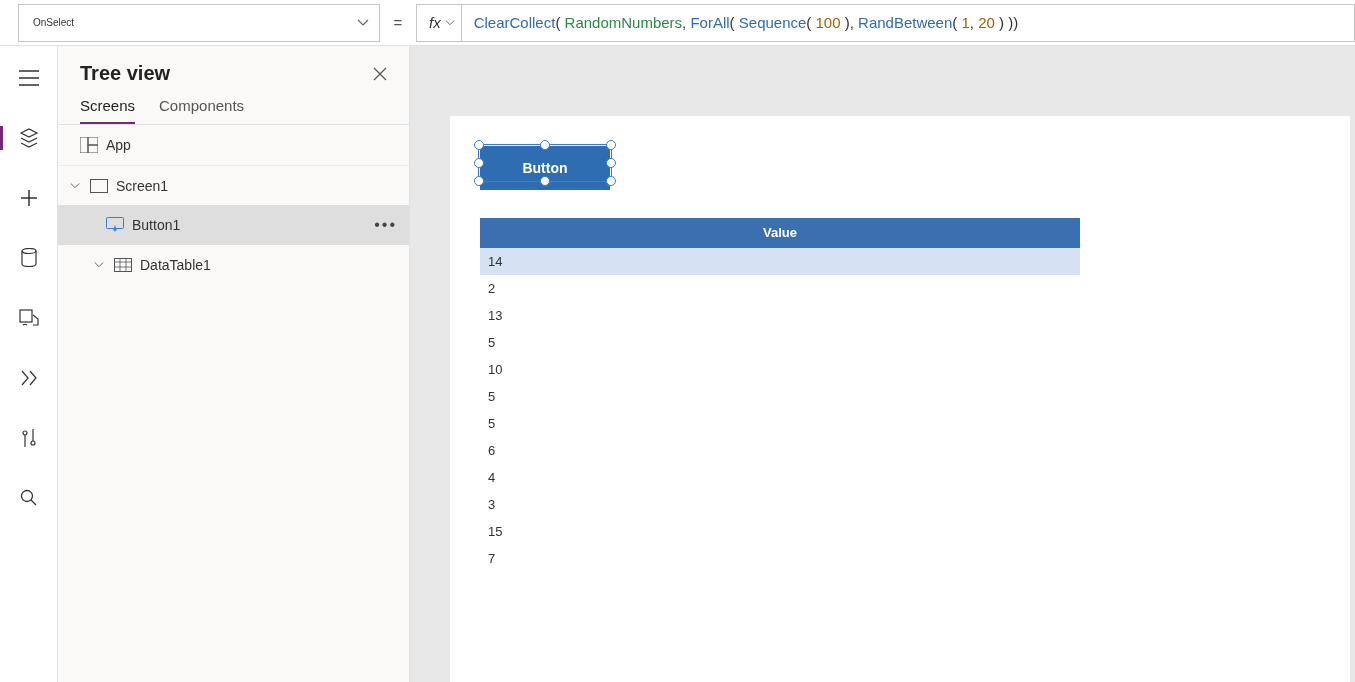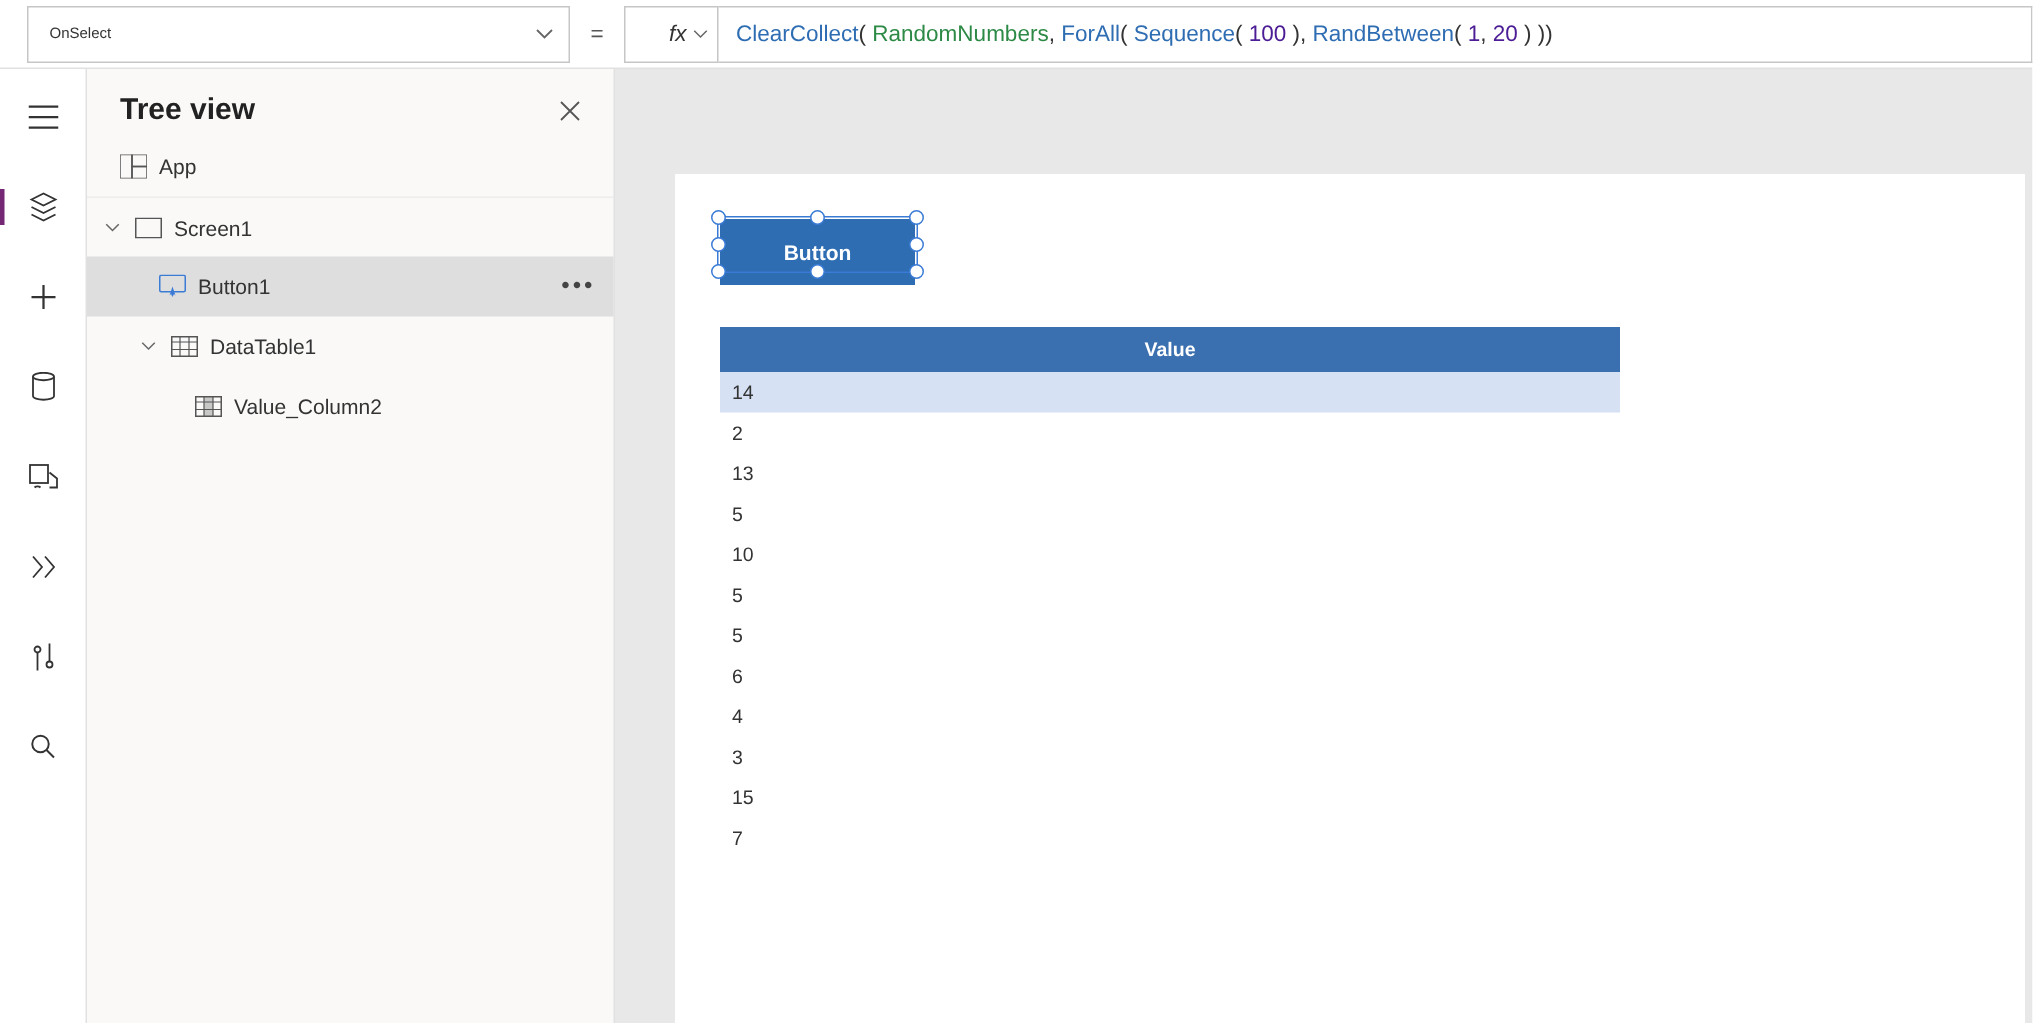--- a/index.html
+++ b/index.html
@@ -30,42 +30,42 @@
     width: 36px;
     text-align: center;
     font-size: 15px;
     color: #555;
   }
   .fx-box {
     display: flex;
     align-items: center;
     height: 38px;
     border: 1px solid #c6c6c6;
-    padding: 0 6px 0 29px;
+    padding: 0 6px 0 12px;
     font-size: 15px;
     font-style: italic;
     color: #333;
     gap: 4px;
   }
   .formula-input {
     flex: 1;
     height: 38px;
     border: 1px solid #c6c6c6;
     border-left: none;
     padding: 0 12px;
     font-family: Consolas, monospace;
     font-size: 15px;
     color: #333;
     display: flex;
     align-items: center;
     white-space: pre;
   }
   .tok-fn { color: #2f6db3; }
   .tok-id { color: #2d8a46; }
-  .tok-num { color: #4c1d95; }
+  .tok-num { color: #a16207; }
   .tok-pn { color: #333; }
 
   
   .main {
     display: flex;
     height: calc(100% - 46px);
   }
 
   
   .left-rail {
@@ -322,20 +322,24 @@
 
   <div class="tree-panel">
     <div class="tree-header">
       <div class="tree-title">Tree view</div>
       <div>
         <svg width="14" height="14" viewBox="0 0 14 14">
             <path d="M1 1l12 12M13 1L1 13" stroke="#555" stroke-width="1.2"></path>
           </svg>
       </div>
     </div>
+    <div class="tree-tabs">
+      <div class="tree-tab active">Screens</div>
+      <div class="tree-tab">Components</div>
+    </div>
     <div class="tree-list">
       <div class="tree-row app">
         <span>
           <svg width="18" height="16" viewBox="0 0 18 16">
               <rect x="0" y="0" width="8" height="16" stroke="#555" fill="none"></rect>
               <rect x="8" y="0" width="10" height="8" stroke="#555" fill="none"></rect>
               <rect x="8" y="8" width="10" height="8" stroke="#555" fill="none"></rect>
             </svg>
         </span>
         <span>App</span>
@@ -370,30 +374,20 @@
               <path d="M1 3 L6 8 L11 3" stroke="#666" stroke-width="1.2" fill="none"></path>
             </svg>
         </span>
         <span>
           <svg width="18" height="14" viewBox="0 0 18 14">
               <rect x="0.5" y="0.5" width="17" height="13" stroke="#555" fill="none"></rect>
               <path d="M0 4h18M0 9h18M6 0v14M12 0v14" stroke="#555" stroke-width="0.8"></path>
             </svg>
         </span>
         <span>DataTable1</span>
-      </div>
-      <div class="tree-row child3">
-        <span>
-          <svg width="18" height="14" viewBox="0 0 18 14">
-              <rect x="0.5" y="0.5" width="17" height="13" stroke="#555" fill="none"></rect>
-              <path d="M0 4h18M0 9h18M6 0v14M12 0v14" stroke="#555" stroke-width="0.8"></path>
-              <rect x="6" y="0" width="6" height="14" fill="#555" opacity="0.3"></rect>
-            </svg>
-        </span>
-        <span>Value_Column2</span>
       </div>
     </div>
   </div>
 
   <div class="canvas-area">
     <div class="design-surface">
       <div class="sel-button">Button</div>
       <div class="sel-box">
         <div class="handle h-tl"></div>
         <div class="handle h-tm"></div>

